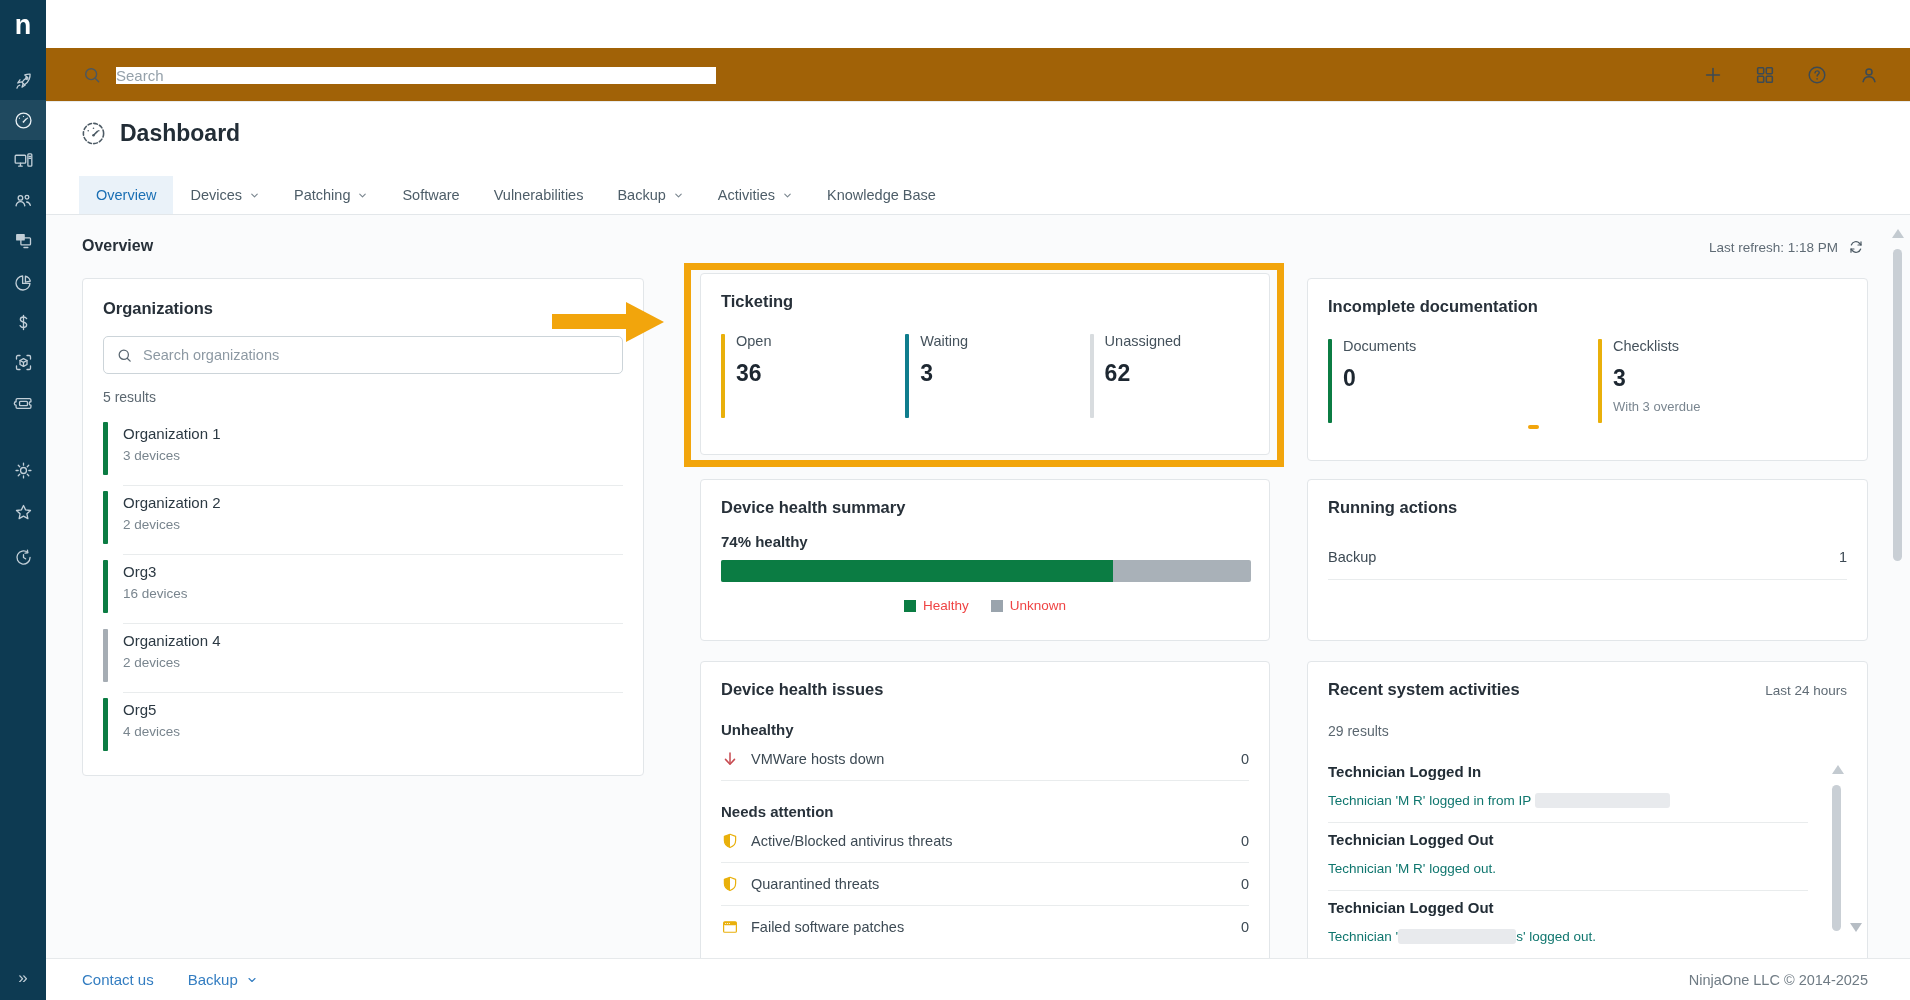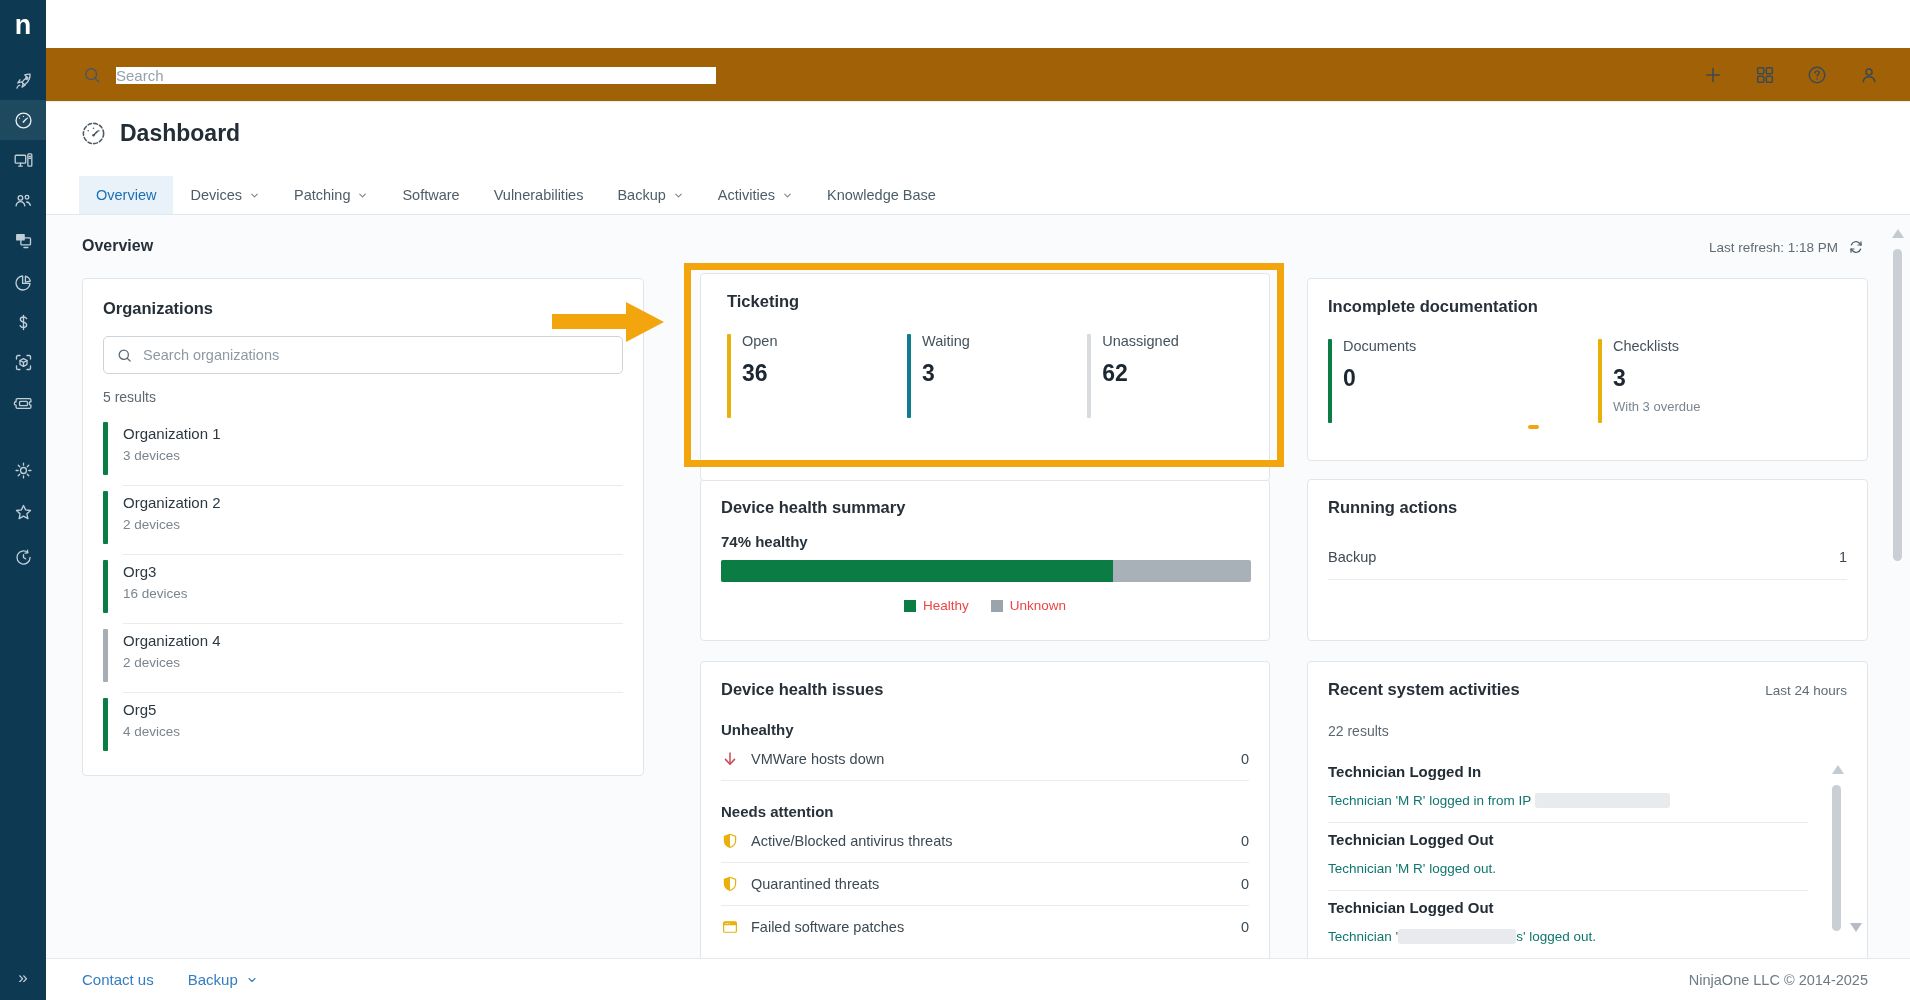--- a/index.html
+++ b/index.html
@@ -72,21 +72,21 @@
   .org-divider { height:1px; background:#e9eced; margin-left:20px; }
 
   
   .hl-box { position:absolute; left:638px; top:48px; width:600px; height:204px;
     border:7px solid #f2a50c; z-index:6; pointer-events:none; }
   .hl-arrow-shaft { position:absolute; left:506px; top:99px; width:76px; height:15px;
     background:#f2a50c; z-index:6; }
   .hl-arrow-head { position:absolute; left:580px; top:87px; width:0; height:0; z-index:6;
     border-top:20px solid transparent; border-bottom:20px solid transparent; border-left:38px solid #f2a50c; }
 
-  .ticketing { left:654px; top:58px; width:570px; height:208px; padding:18px 26px; z-index:5; }
+  .ticketing { left:654px; top:58px; width:570px; height:182px; padding:18px 20px; z-index:5; }
   .stats-row { display:flex; margin-top:22px; }
   .stat { position:relative; padding-left:15px; }
   .stat-bar { position:absolute; left:0; top:1px; width:4px; height:84px; border-radius:1px; }
   .stat-label { font-size:14.5px; color:#45525c; }
   .stat-value { font-size:23px; font-weight:700; color:#1d2731; margin-top:11px; }
   .stat-note { font-size:13px; color:#7a8690; margin-top:7px; }
 
   
   .docs { left:1261px; top:63px; width:561px; height:183px; padding:18px 20px; }
   .orange-dash { position:absolute; left:1482px; top:210px; width:11px; height:4px;
@@ -561,21 +561,21 @@
       <span class="lbl">Failed software patches</span>
       <span class="val">0</span>
     </div>
   </div>
 
   <div class="card activities">
     <div class="act-head">
       <div class="card-title">Recent system activities</div>
       <div class="act-range">Last 24 hours</div>
     </div>
-    <div class="act-results">22 results</div>
+    <div class="act-results">29 results</div>
     <div class="act-list">
       <div class="act-item">
         <div class="act-title">Technician Logged In</div>
         <div class="act-desc"><span>Technician 'M R' logged in from IP </span><span class="redact" style="width:135px"></span><span></span></div>
       </div>
       <div class="act-divider"></div>
       <div class="act-item">
         <div class="act-title">Technician Logged Out</div>
         <div class="act-desc"><span>Technician 'M R' logged out.</span></div>
       </div>

